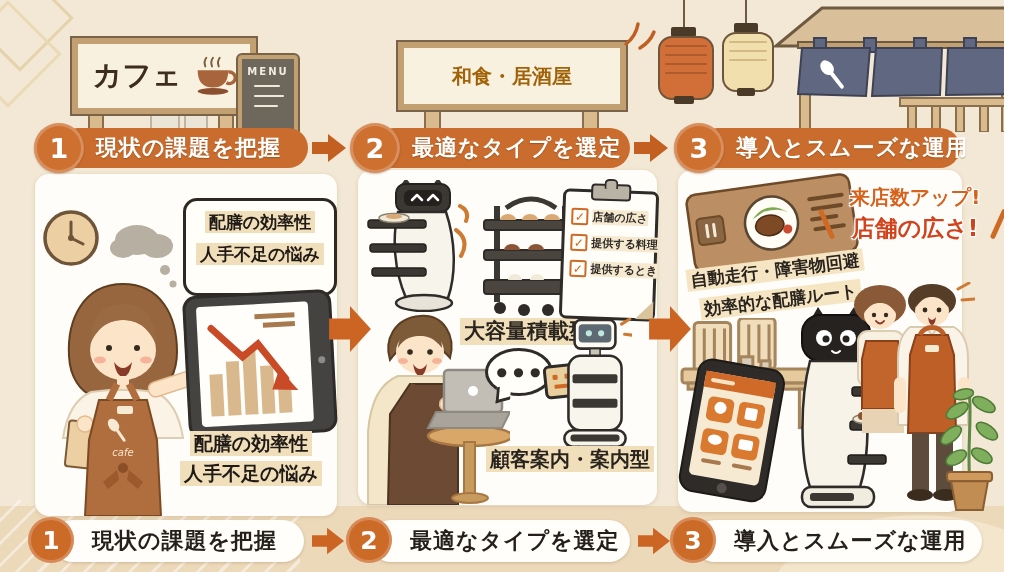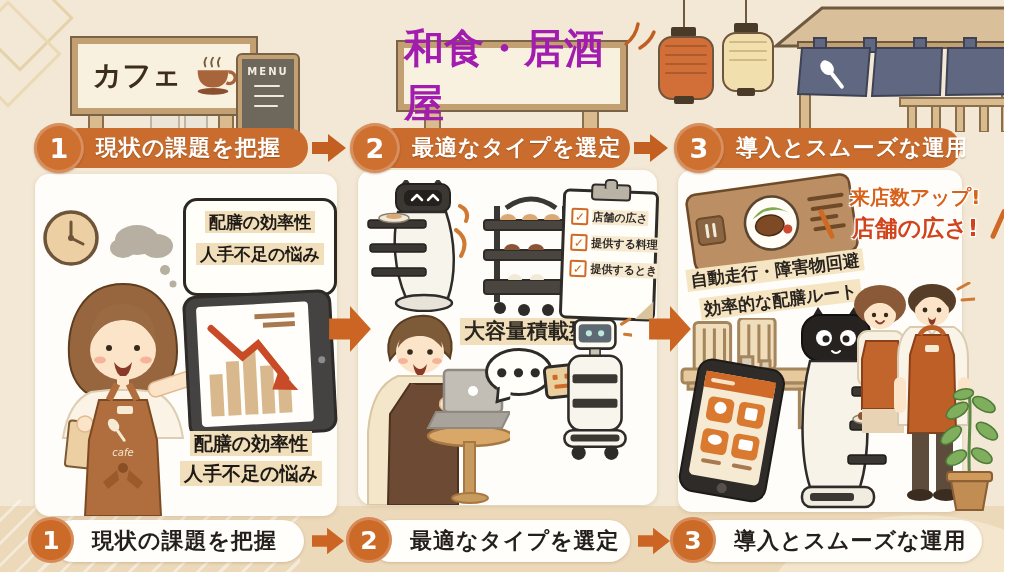--- a/index.html
+++ b/index.html
@@ -104,21 +104,21 @@
   <div class="abs menu-board" style="left:238px;top:55px;width:52px;height:74px;">
     <div class="menu-title">MENU</div>
     <div class="menu-line" style="width:26px;"></div>
     <div class="menu-line" style="width:30px;"></div>
     <div class="menu-line" style="width:24px;"></div>
   </div>
 
   <div class="abs post" style="left:424px;top:96px;width:13px;height:34px;"></div>
   <div class="abs post" style="left:582px;top:96px;width:13px;height:34px;"></div>
   <div class="abs sign-board" style="left:398px;top:42px;width:216px;height:56px;">
-    <span class="sign-text" style="font-size:40px;color:#a21caf;">和食・居酒屋</span>
+    <span class="sign-text" style="font-size:20px;color:#a16207;">和食・居酒屋</span>
   </div>
 
   <svg class="abs" style="left:618px;top:14px;" width="40" height="40" viewBox="0 0 40 40">
     <path d="M8 30 Q18 22 20 10 M22 34 Q32 28 36 18" stroke="#c05f24" stroke-width="3.5" fill="none" stroke-linecap="round"></path>
   </svg>
   <circle class="abs"></circle>
 
   <div class="abs string" style="left:683px;top:0;height:30px;"></div>
   <div class="abs string" style="left:745px;top:0;height:26px;"></div>
   <div class="abs lcap" style="left:671px;top:27px;width:25px;height:10px;"></div>
@@ -378,20 +378,22 @@
       <rect x="31" y="30" width="10" height="7" fill="#c9c4b6" stroke="#2e2b28" stroke-width="1.5"></rect>
       <rect x="10" y="37" width="52" height="73" rx="12" fill="#f8f5ec" stroke="#2e2b28" stroke-width="2.5"></rect>
       <rect x="14" y="55" width="44" height="9" rx="2" fill="#3b3733"></rect>
       <rect x="14" y="79" width="44" height="9" rx="2" fill="#3b3733"></rect>
       <rect x="6" y="110" width="60" height="16" rx="8" fill="#f8f5ec" stroke="#2e2b28" stroke-width="2.5"></rect>
       <rect x="12" y="114" width="48" height="7" rx="3" fill="#3b3733"></rect>
       <circle cx="20" cy="132" r="7" fill="#2e2b28"></circle>
         <circle cx="52" cy="132" r="7" fill="#2e2b28"></circle>
       <path d="M62 6 l8 -5 M65 16 l9 1" stroke="#cf7a34" stroke-width="3" stroke-linecap="round"></path>
     </svg>
+    <div class="abs rlabel" style="left:128px;top:276px;font-size:20px;">
+      <span class="hl">顧客案内・案内型</span></div>
   </div>
 
   <svg class="abs" style="left:648px;top:306px;z-index:2;" width="44" height="46" viewBox="0 0 40 44">
     <path d="M0 12 h20 V0 l20 22 -20 22 V32 H0 z" fill="#cc6524"></path>
     </svg>
 
   <div class="abs panel" style="left:678px;top:170px;width:284px;height:342px;">
 
     <svg class="abs" style="left:10px;top:12px;transform:rotate(-8deg);" width="168" height="82" viewBox="0 0 165 80">
       <rect x="2" y="2" width="161" height="76" rx="9" fill="#bb8e63" stroke="#6e4a28" stroke-width="2.5"></rect>

